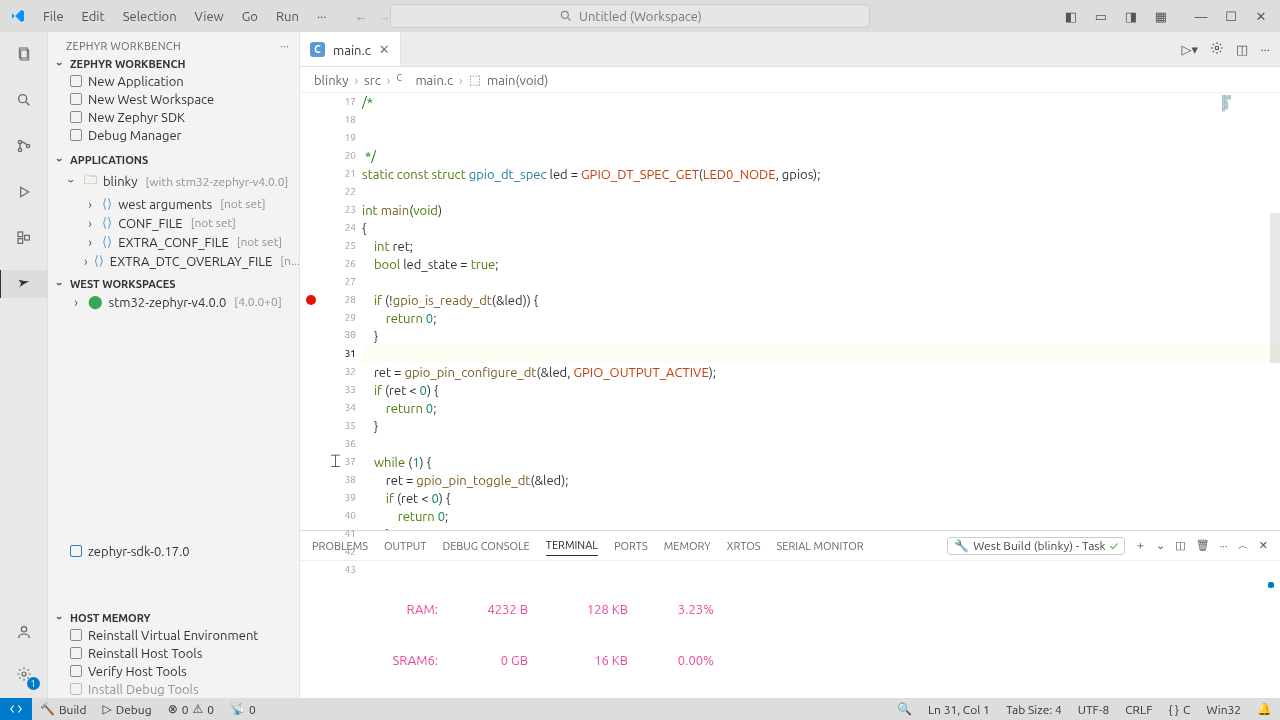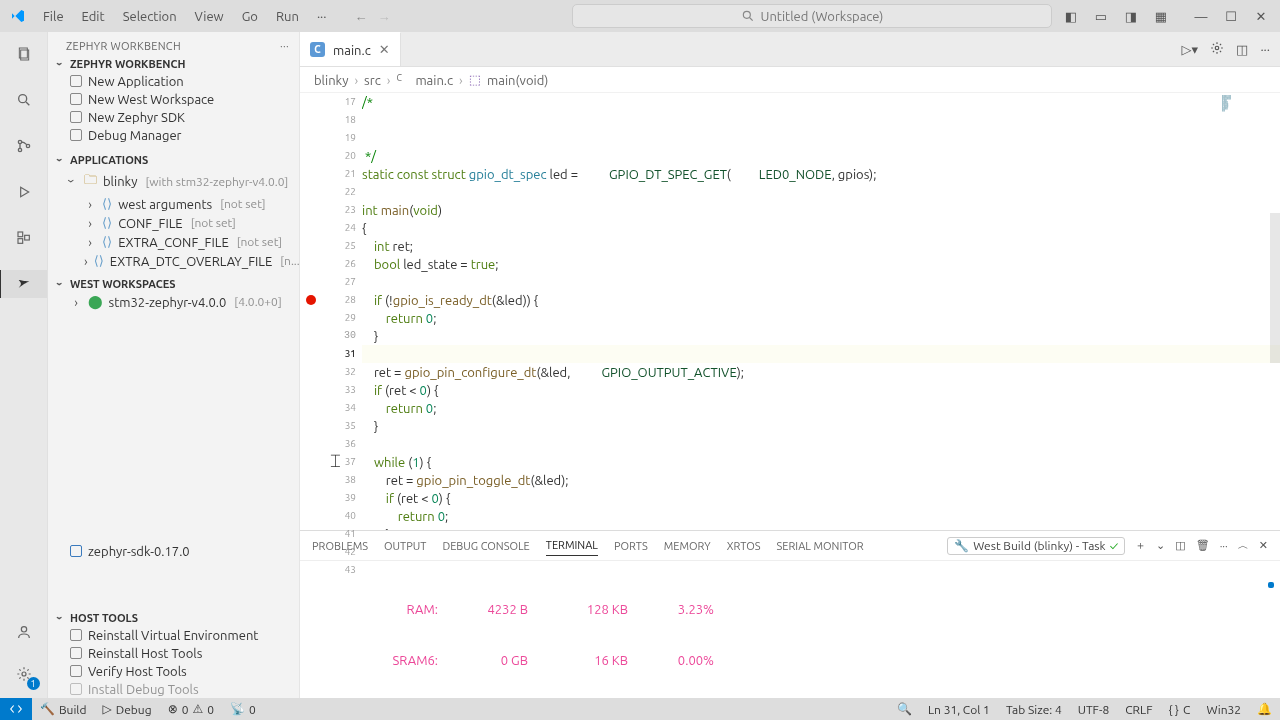--- a/index.html
+++ b/index.html
@@ -5,21 +5,21 @@
 * { margin: 0; padding: 0; box-sizing: border-box; font-family: -apple-system, "Segoe UI", Ubuntu, sans-serif; }
 body { width: 1280px; height: 720px; background: #f3f3f3; color: #333; font-size: 13px; overflow: hidden; }
 
 
 .titlebar { height: 32px; display: flex; align-items: center; background: #dddddd; }
 .titlebar .vscode-icon { width: 35px; display:flex; align-items:center; justify-content:center; color:#0098ff; }
 .menu { display: flex; gap: 2px; }
 .menu-item { padding: 4px 8px; color: #555; cursor: default; }
 .menu-more { padding: 4px 8px; color: #555; }
 .nav-arrows { display: flex; gap: 10px; margin-left: 20px; color: #888; }
-.search-center { flex: 1; display: flex; justify-content: flex-end; }
+.search-center { flex: 1; display: flex; justify-content: flex-start; }
 .search-pill { width: 480px; height: 24px; border-radius: 5px; background: #e6e6e6; border:1px solid #ccc; display: flex; align-items: center; justify-content: center; gap: 6px; color: #777; }
 .titlebar-right { display: flex; gap: 12px; padding: 0 10px; color: #555; }
 .titlebar-right .icon { width: 18px; text-align: center; }
 
 
 .main { display: flex; height: calc(100% - 32px - 22px); }
 .activitybar { width: 48px; background: #e8e8e8; display: flex; flex-direction: column; align-items: center; padding-top: 8px; gap: 18px; color: #666; border-right: 1px solid #e0e0e0; }
 .activitybar .ab-item { width: 28px; height: 28px; display: flex; align-items: center; justify-content: center; cursor: pointer; position: relative; }
 .activitybar .ab-bottom { margin-top: auto; display: flex; flex-direction: column; gap: 14px; margin-bottom: 10px; }
 .ab-badge { position: absolute; right: -2px; bottom: -2px; background: #007acc; color: #fff; font-size: 9px; border-radius: 8px; min-width: 13px; height: 13px; display:flex; align-items:center; justify-content:center; }
@@ -49,21 +49,21 @@
 .gutter-bp { width: 22px; background: #fff; }
 .gutter-ln { width: 40px; text-align: right; color: #9e9e9e; font-family: Consolas, monospace; font-size: 10px; line-height: 18px; padding-right: 6px; background:#fff; }
 .code { flex: 1; font-family: Consolas, monospace; font-size: 13px; line-height: 18px; white-space: pre; color: #333; overflow: hidden; position: relative; }
 .code-line { height: 18px; }
 .bp-dot { width: 10px; height: 10px; background: #e51400; border-radius: 50%; margin: 4px auto 0; }
 .hl { background: #fdfdf3; }
 .kw { color: #4d7c0f; }
 .ty { color: #267f99; }
 .fn { color: #795e26; }
 .num { color: #098658; }
-.mac { color: #14532d; margin-left: 28px; }
+.mac { color: #c2410c; }
 .cm { color: #008000; }
 .cursor-i { position: absolute; left: 30px; top: 357px; color: #333; font-size: 18px; pointer-events: none; }
 .minimap { position: absolute; right: 0; top: 0; width: 60px; height: 150px; opacity: 0.6; background: linear-gradient(#fff, #fff); }
 .minimap-content { font-size: 2px; line-height: 2px; color:#69a; padding: 2px; }
 .scroll-thumb { position: absolute; right: 0; top: 120px; width: 10px; height: 150px; background: rgba(120,120,120,0.18); }
 
 
 .panel { height: 168px; border-top: 1px solid #dcdcdc; display: flex; flex-direction: column; background: #fff; }
 .panel-tabs { height: 30px; display: flex; align-items: center; gap: 16px; padding: 0 12px; font-size: 11px; color: #666; border-bottom: 1px solid #eee; }
 .panel-tab { padding: 4px 0; cursor: pointer; }
@@ -263,21 +263,21 @@
 
     <div class="sb-item">
         <span class="sq" style="border-color:#3a7abd"></span>
         <span>zephyr-sdk-0.17.0</span>
       </div>
 
     <div style="height:50px"></div>
 
     <div class="sb-section-h">
         <span class="chev">›</span>
-        <span>HOST TOOLS</span>
+        <span>HOST MEMORY</span>
       </div>
     <div class="sb-item">
         <span class="sq"></span>
         <span>Reinstall Virtual Environment</span>
       </div>
     <div class="sb-item">
         <span class="sq"></span>
         <span>Reinstall Host Tools</span>
       </div>
     <div class="sb-item">

